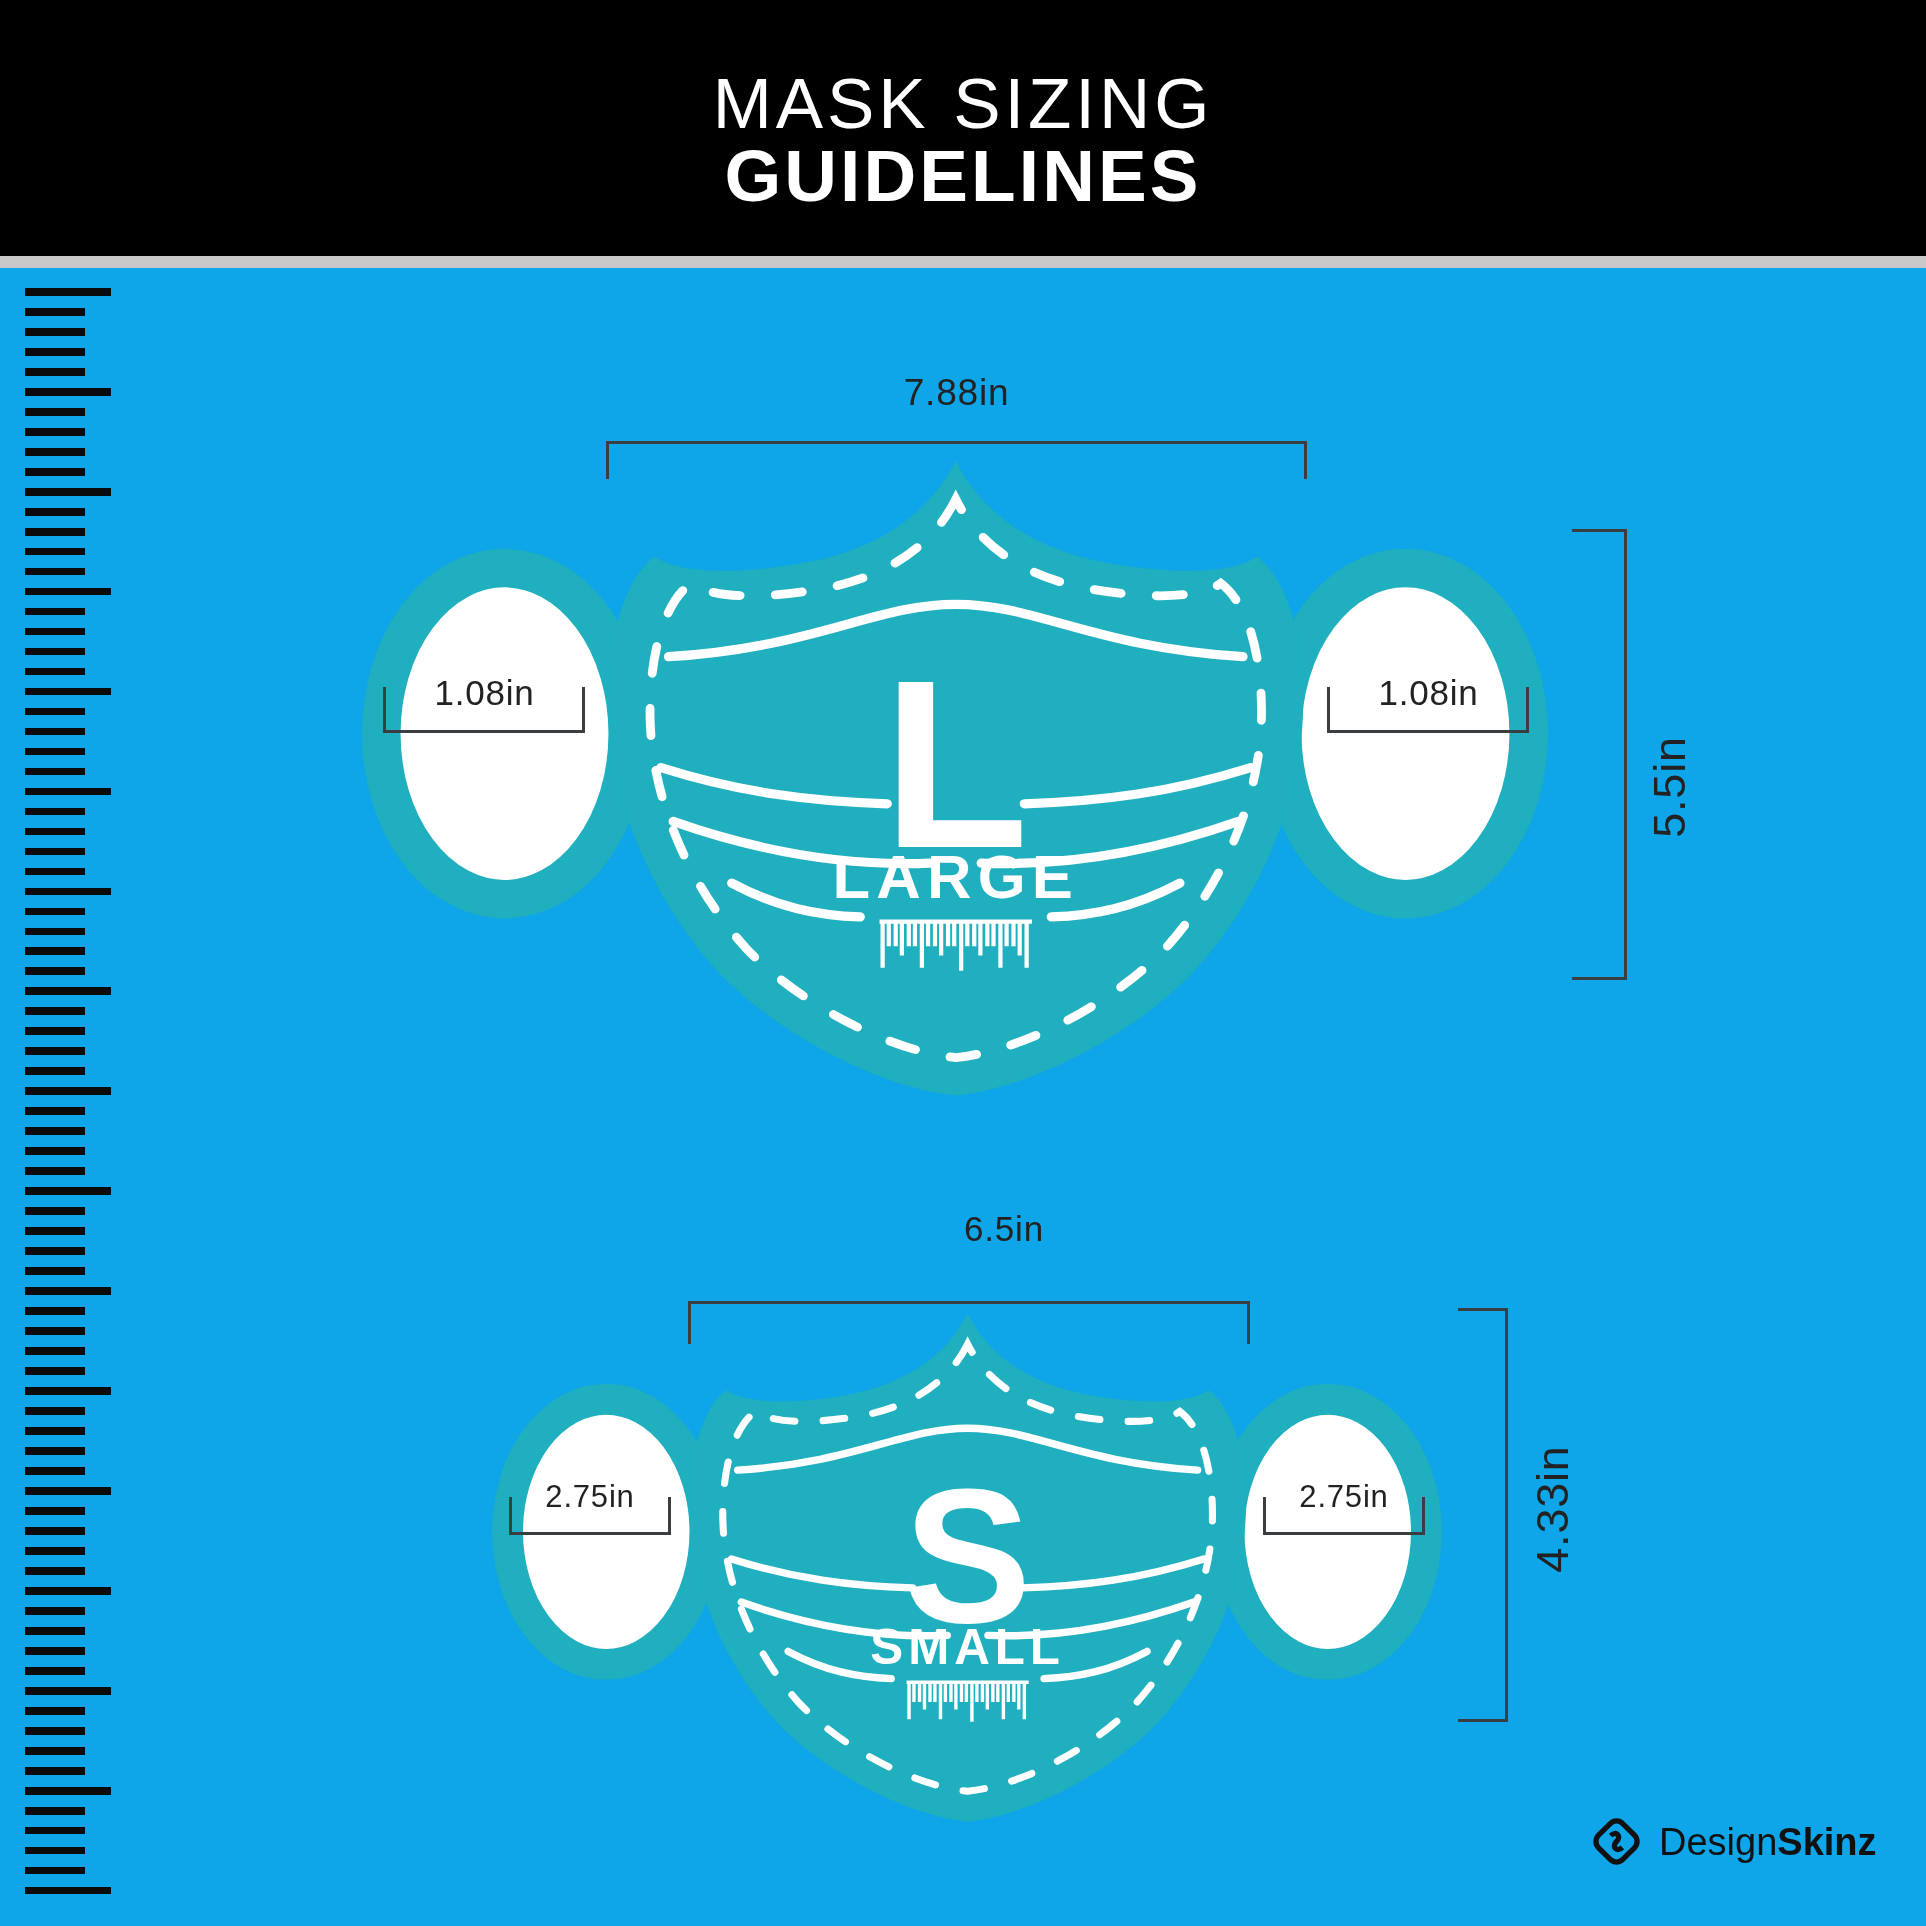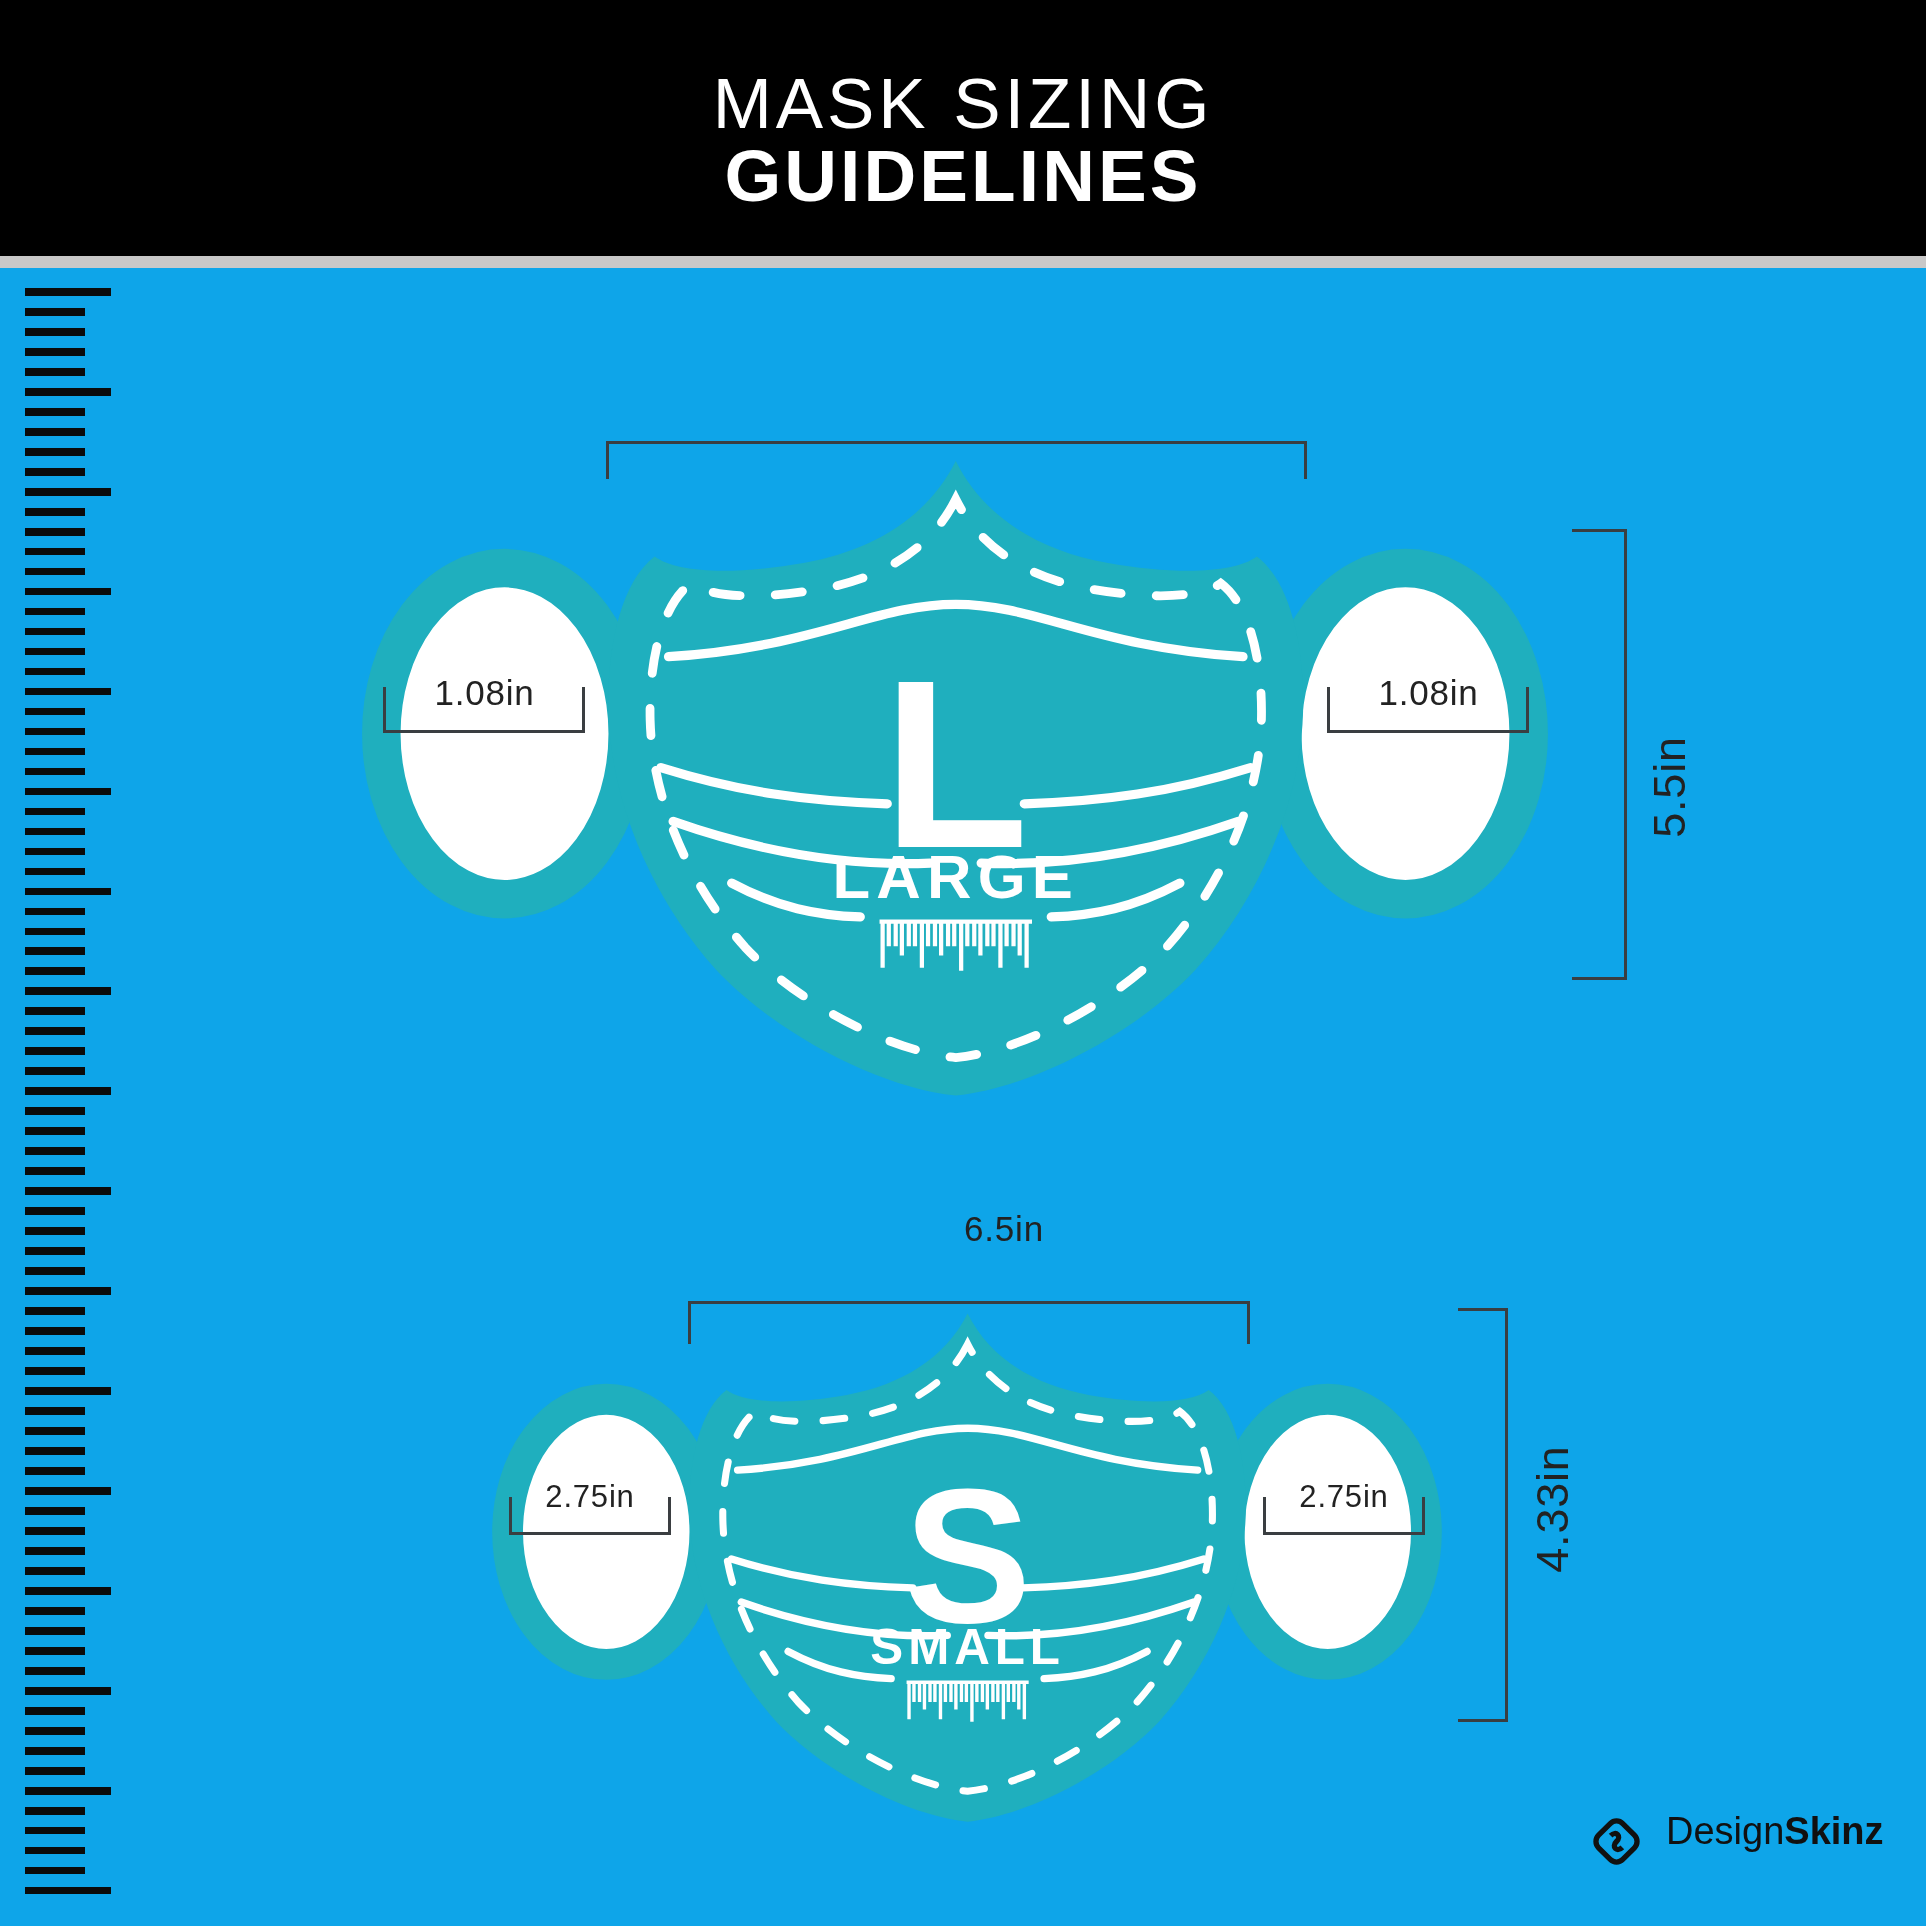--- a/index.html
+++ b/index.html
@@ -35,21 +35,21 @@
   .dim-text{position:absolute;color:var(--text,#222);text-align:center;line-height:1;letter-spacing:0.8px;}
   .bracket-top{position:absolute;border-top:3.1px solid var(--bracket,#3a3e41);
                border-left:3.1px solid var(--bracket,#3a3e41);border-right:3.1px solid var(--bracket,#3a3e41);}
   .bracket-u{position:absolute;border-bottom:3.1px solid var(--bracket,#3a3e41);
              border-left:3.1px solid var(--bracket,#3a3e41);border-right:3.1px solid var(--bracket,#3a3e41);}
   .bracket-right{position:absolute;border-right:3.9px solid var(--bracket,#3a3e41);
                  border-top:3.9px solid var(--bracket,#3a3e41);border-bottom:3.9px solid var(--bracket,#3a3e41);}
   .rot{transform:rotate(-90deg);transform-origin:center center;line-height:46px;height:46px;width:154px;}
 
   
-  .brand{position:absolute;display:flex;gap:20px;color:#111;}
+  .brand{position:absolute;display:flex;align-items:center;gap:13px;color:#111;}
   .brand .mark{width:59px;height:59px;}
   .brand .nm{font-size:38px;line-height:1;}
   .brand .nm b{font-weight:700;}
 </style>
 </head>
 <body>
 
 <div class="page">
 
   <div class="header">
@@ -178,20 +178,21 @@
     <ellipse class="loop" cx="195" cy="358" rx="160" ry="215"></ellipse>
     <ellipse class="loop" cx="1365" cy="358" rx="160" ry="215"></ellipse>
     <use href="#mask-body-path" class="body"></use>
     <use href="#mask-body-path" class="dashed" transform="translate(93.72,50.04) scale(0.88)"></use>
     <use href="#pleat-lines" class="pleat"></use>
     <use href="#ruler-bars" class="combs"></use>
     <text class="letter" x="781" y="505">L</text>
     <text class="word" x="781" y="572">LARGE</text>
   </svg>
 
+  <div class="dim-text" style="left:606px;top:374px;width:701px;font-size:37px">7.88in</div>
   <div class="bracket-top" style="left:606px;top:441px;width:695px;height:35px"></div>
 
   <div class="dim-text" style="left:383px;top:675px;width:203px;font-size:35px">1.08in</div>
   <div class="bracket-u" style="left:383px;top:687px;width:196px;height:43px"></div>
   <div class="dim-text" style="left:1327px;top:675px;width:203px;font-size:35px">1.08in</div>
   <div class="bracket-u" style="left:1327px;top:687px;width:196px;height:43px"></div>
 
   <div class="bracket-right" style="left:1572px;top:529px;width:52px;height:445px"></div>
   <div class="dim-text rot" style="left:1593px;top:764px;font-size:45px">5.5in</div>
 

